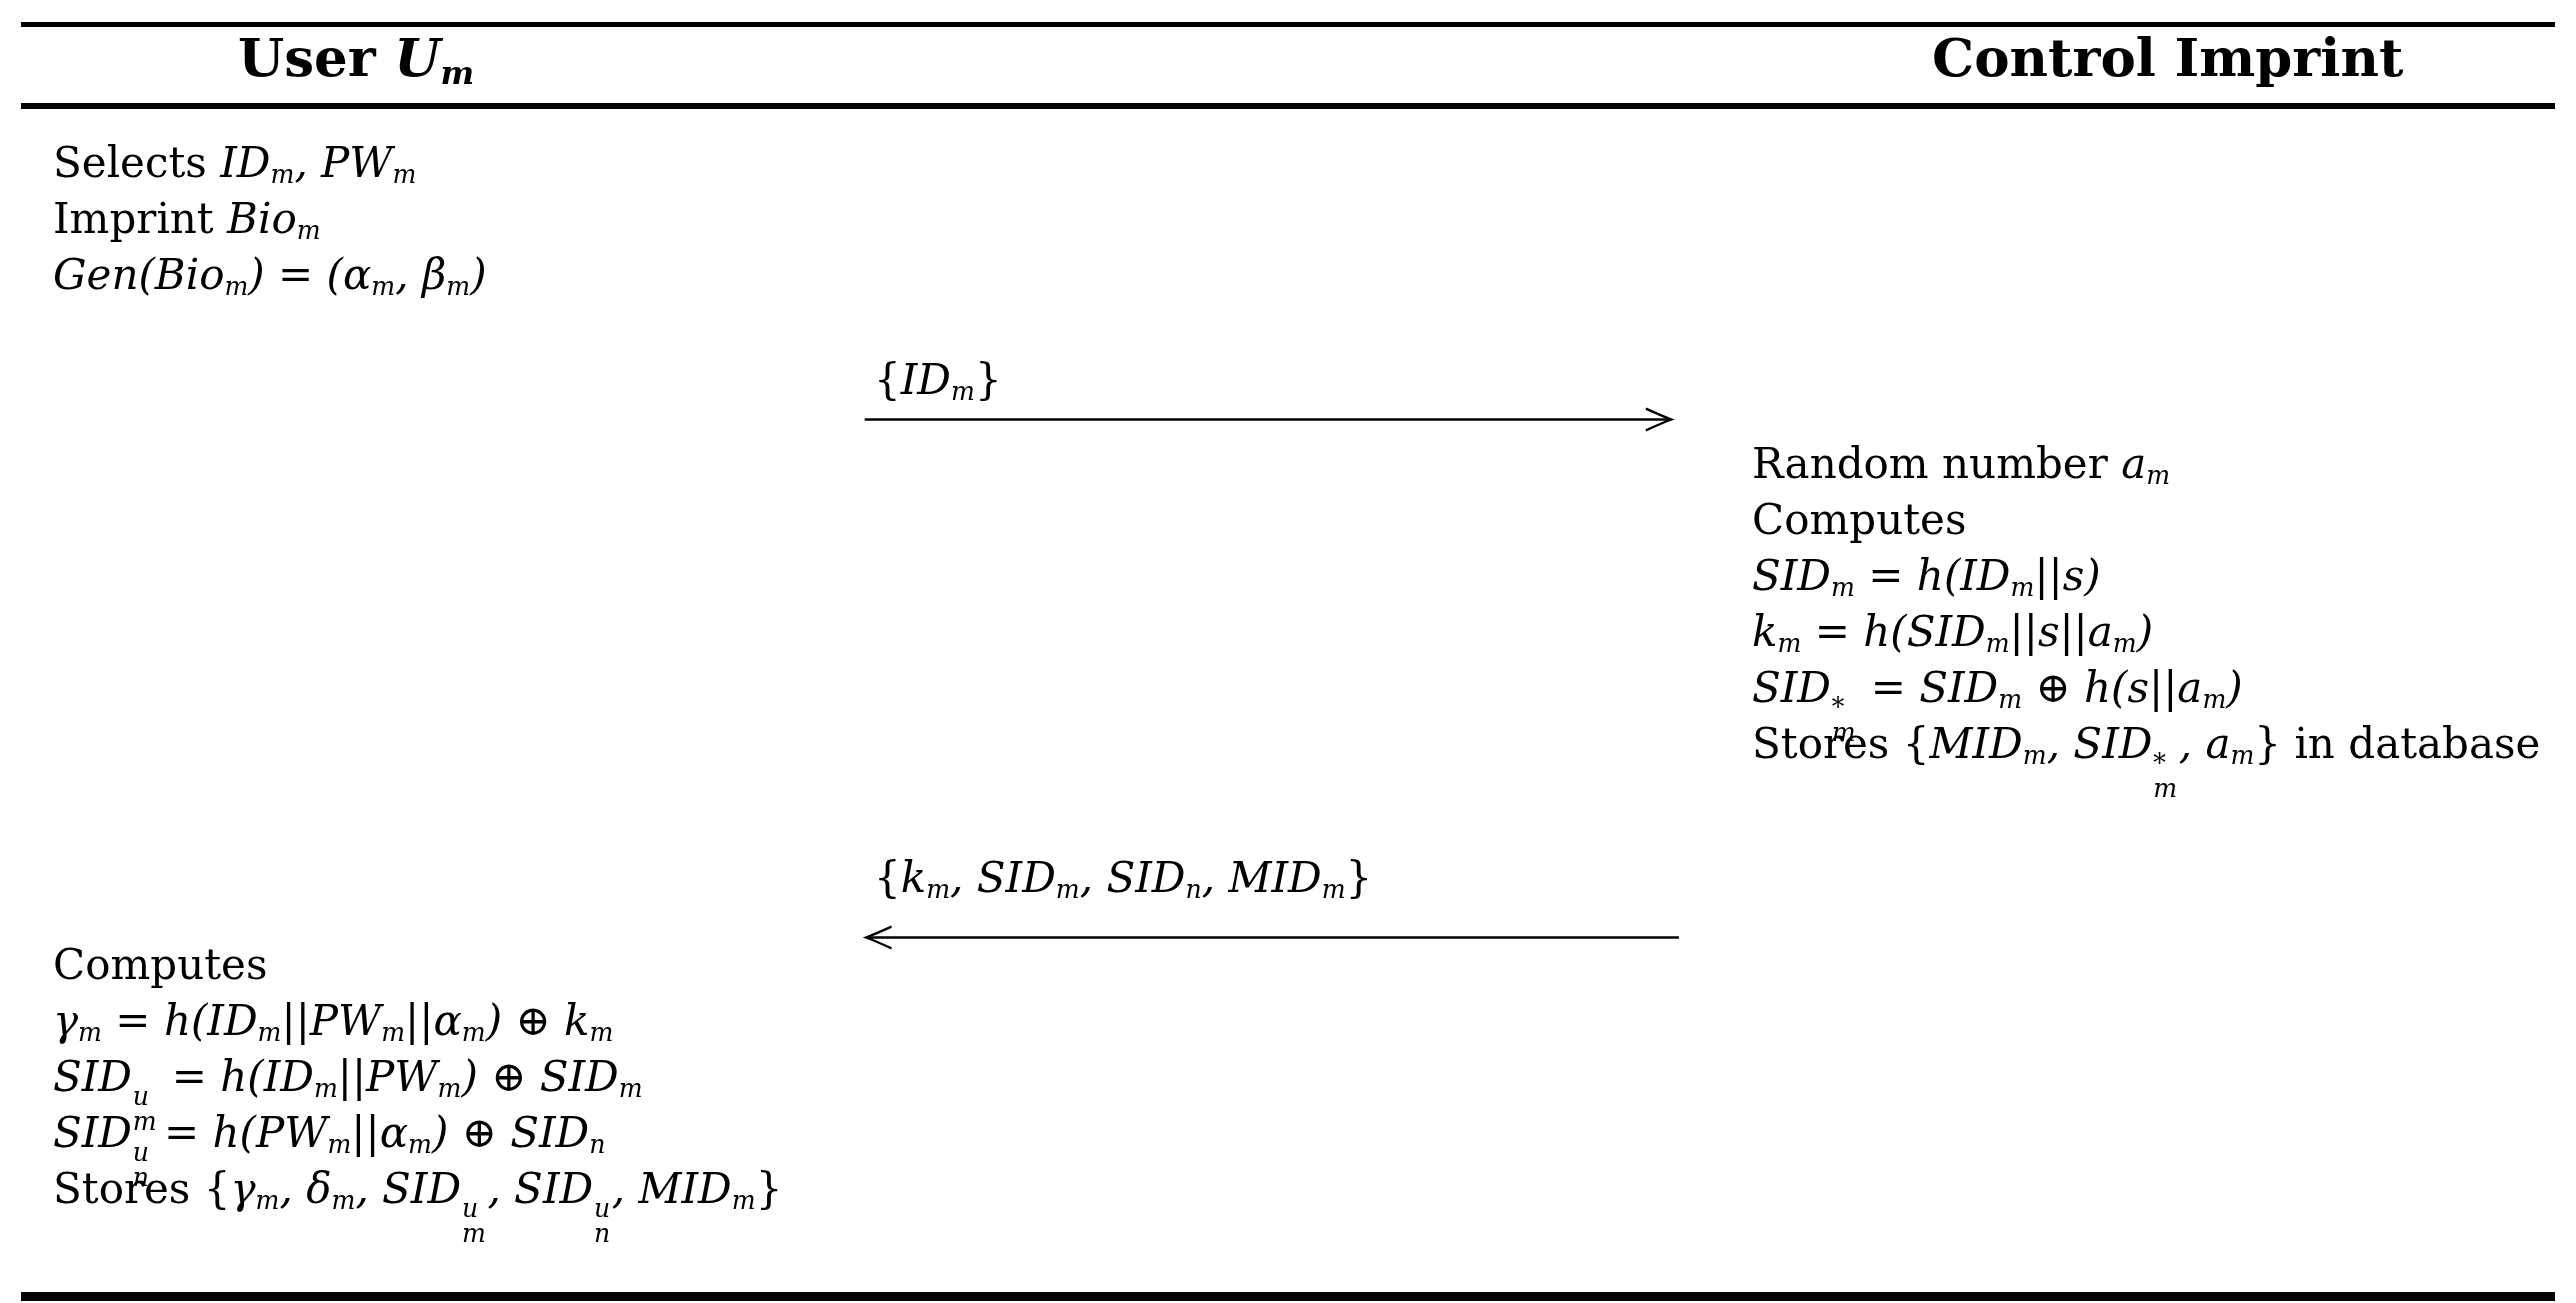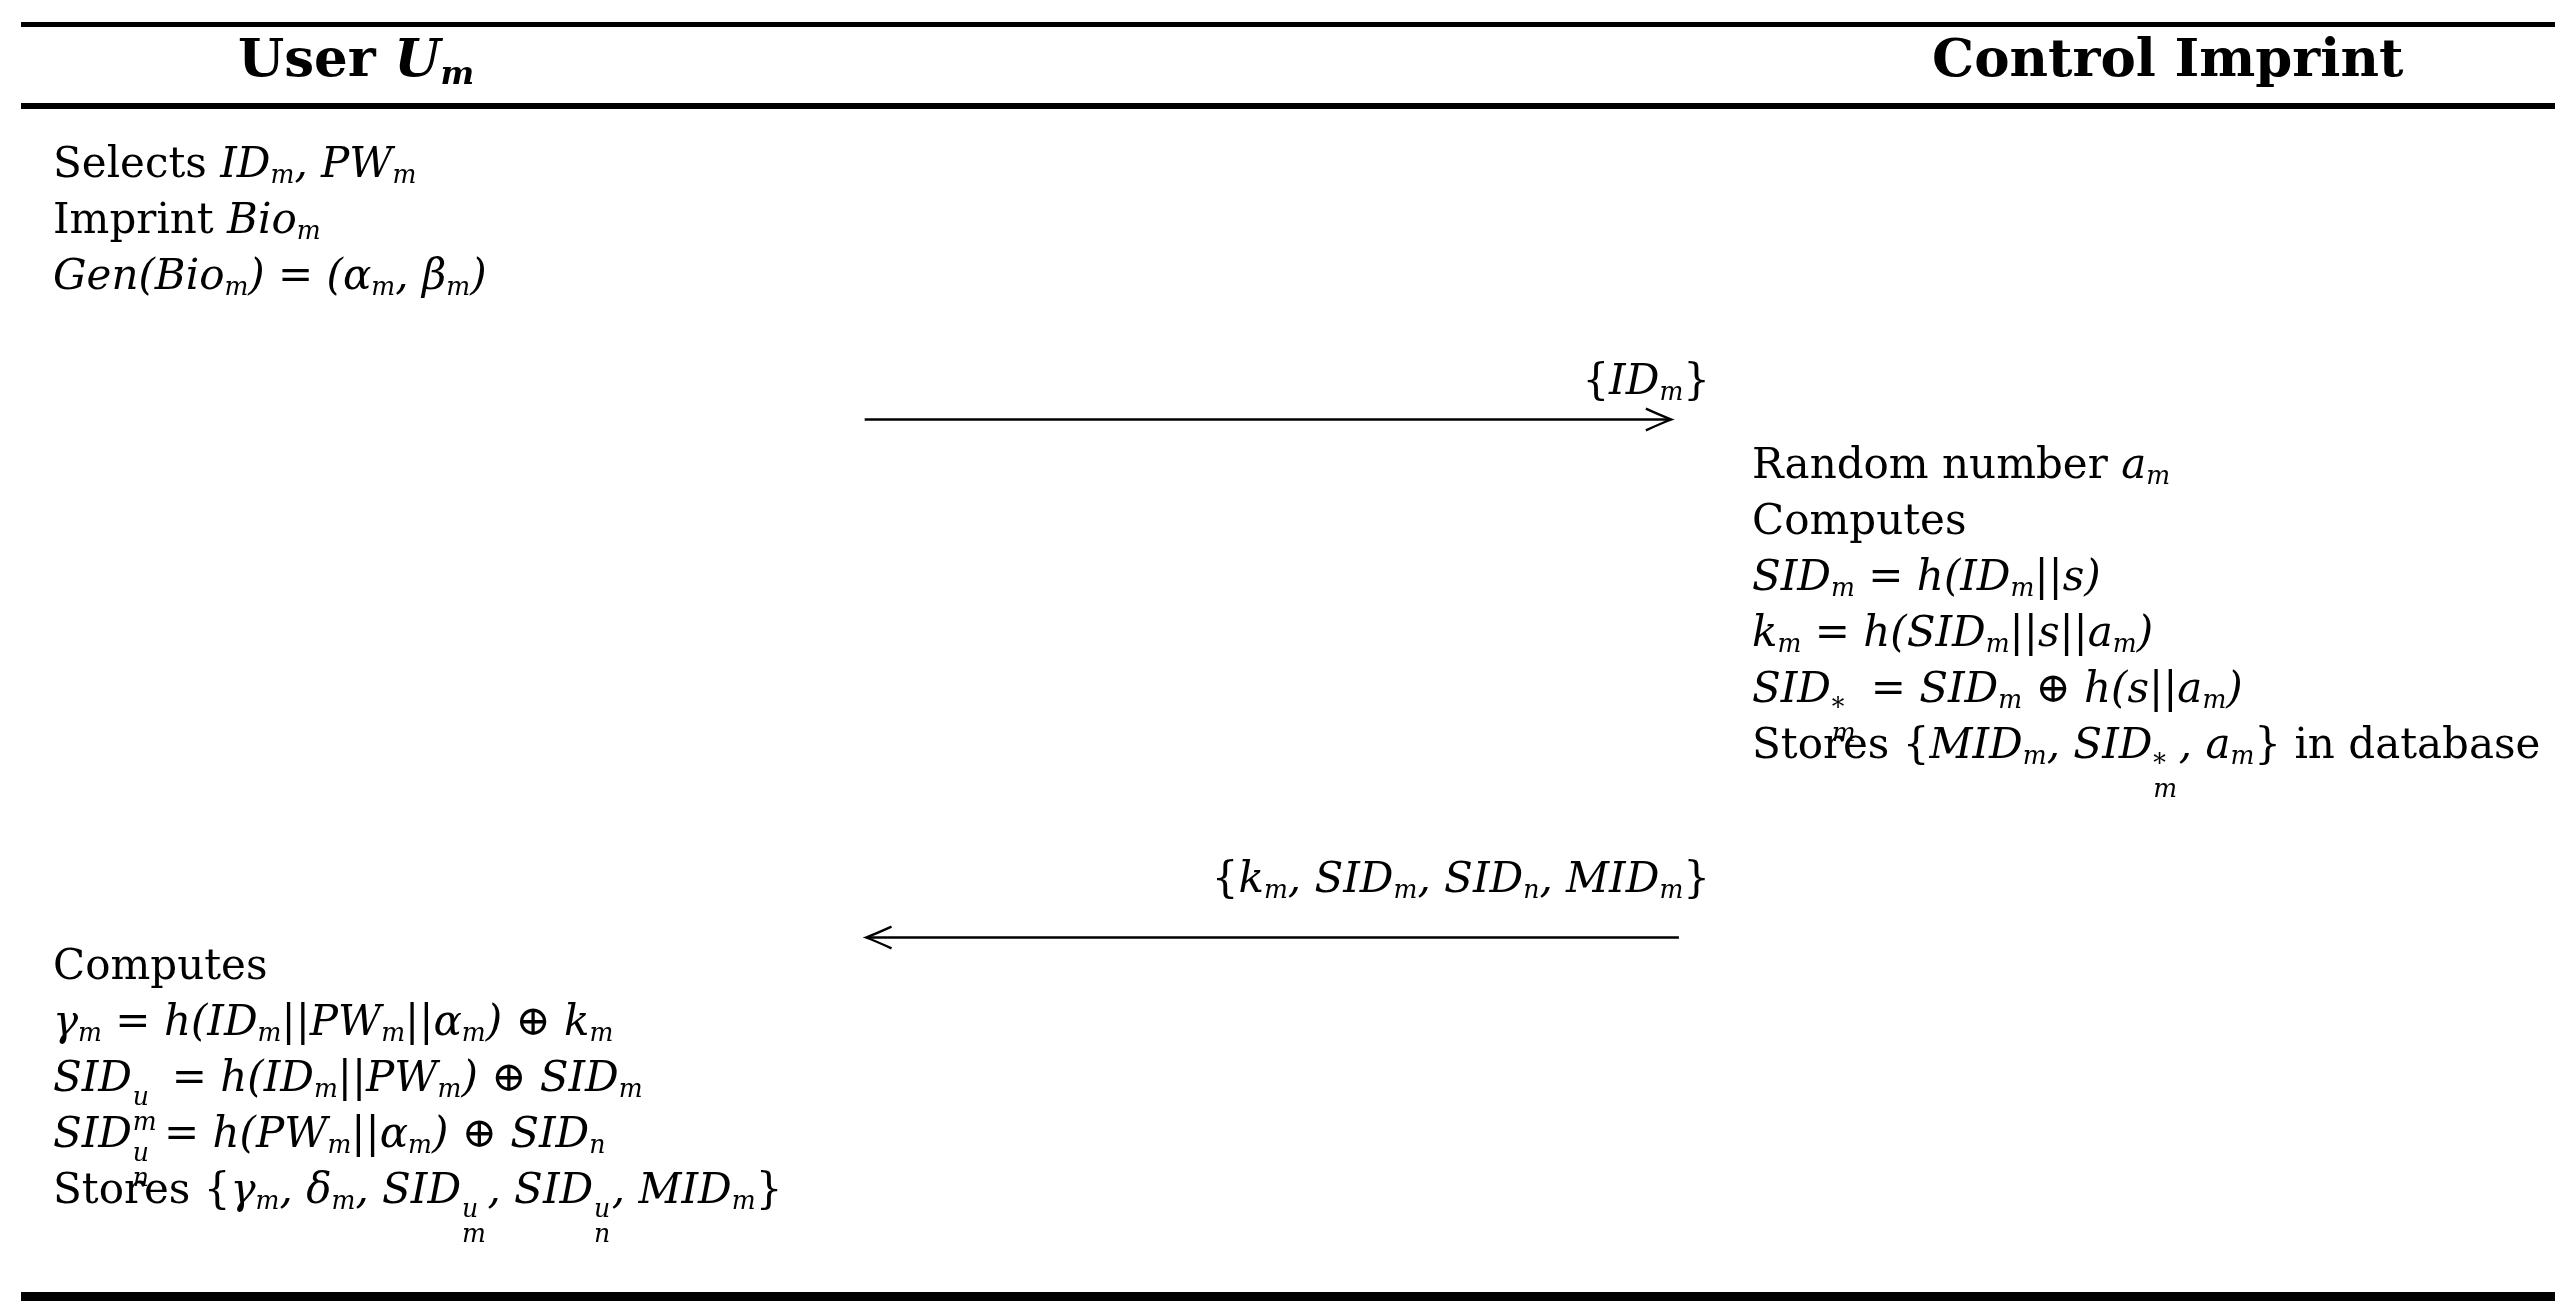--- a/index.html
+++ b/index.html
@@ -23,22 +23,22 @@
   }
   .hdr-left{left:238px;}
   .hdr-right{left:1932px;}
   .block{position:absolute;}
   .block .line{white-space:nowrap;height:56px;line-height:56px;}
   .blk-user1{left:53px;top:135px;}
   .blk-server{left:1752px;top:436px;}
   .blk-user2{left:53px;top:937px;}
   .blk-user2 .line{height:56px;line-height:56px;}
   .msg-label{
-    position:absolute;left:893px;width:817px;
-    text-align:right;white-space:nowrap;line-height:47px;
+    position:absolute;left:874px;width:817px;
+    text-align:left;white-space:nowrap;line-height:47px;
   }
   .msg1-label{top:356px;}
   .msg2-label{top:854px;}
   .msg-arrow{position:absolute;}
   .arrow1{left:863px;top:404px;}
   .arrow2{left:856px;top:922px;}
   i{font-style:italic;}
   sub,sup{font-size:0.6em;}
   sub{vertical-align:-0.25em;}
   .ss{

